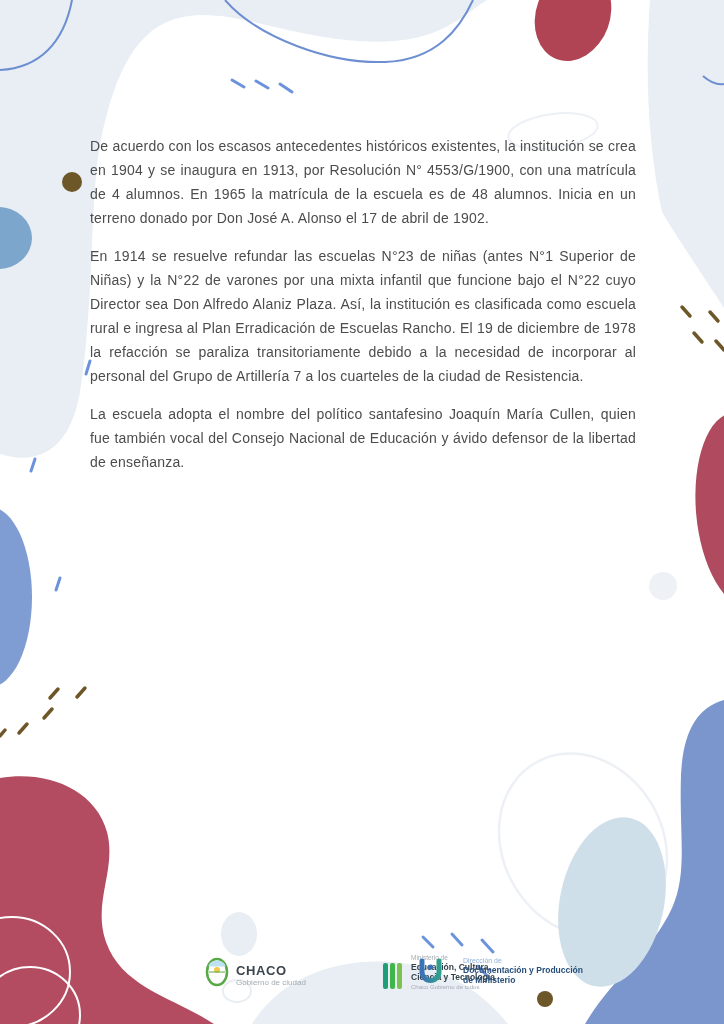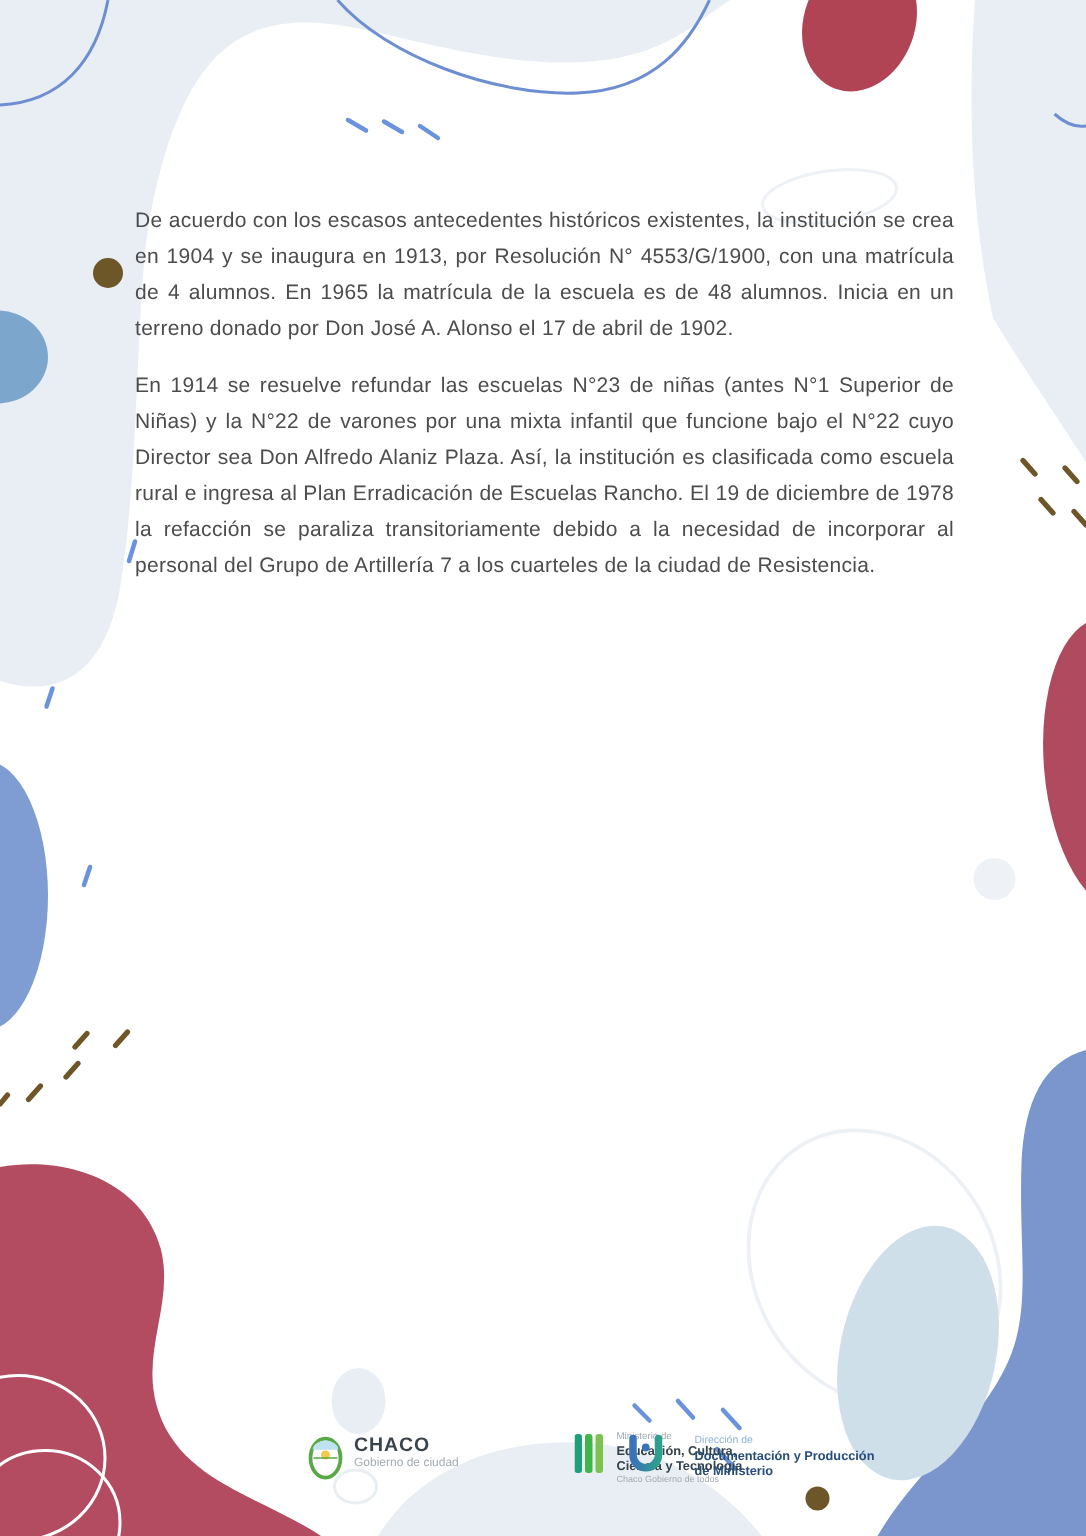--- a/index.html
+++ b/index.html
@@ -17,21 +17,21 @@
     position:absolute;
     left:90px;top:134px;width:546px;
     color:#4c4c4e;
     font-size:14px;
     line-height:24px;
     letter-spacing:0.2px;
     text-align:justify;
   }
   .text-block p{margin:0 0 14px 0;}
   .footer{position:absolute;left:0;top:948px;width:724px;height:60px;}
-  .logo{position:absolute;display:flex;align-items:flex-start;gap:7px;}
+  .logo{position:absolute;display:flex;align-items:flex-end;gap:7px;}
   .logo-chaco{left:205px;top:8px;}
   .logo-ministry{left:383px;top:6px;}
   .logo-contenidos{left:418px;top:8px;gap:20px;}
   .logo .stack{display:flex;flex-direction:column;justify-content:center;}
   .chaco-name{font-size:13px;font-weight:bold;color:#3a444c;letter-spacing:0.6px;line-height:14px;}
   .chaco-tag{font-size:8px;color:#a3abb2;line-height:10px;}
   .min-pre{font-size:6.5px;color:#a3abb2;line-height:8px;}
   .min-line{font-size:8.5px;font-weight:bold;color:#33424b;line-height:10px;}
   .min-tag{font-size:6px;color:#a3abb2;line-height:8px;margin-top:1px;}
   .dir-pre{font-size:7px;color:#8fb0d8;line-height:9px;}
@@ -103,20 +103,21 @@
       <line x1="694" y1="333" x2="702" y2="342"></line>
       <line x1="716" y1="341" x2="724" y2="350"></line>
     </g>
     <circle cx="72" cy="182" r="10" fill="#6d5627"></circle>
     <circle cx="545" cy="999" r="8" fill="#6d5627"></circle>
   </svg>
 
   <div class="text-block">
     <p>De acuerdo con los escasos antecedentes históricos existentes, la institución se crea en 1904 y se inaugura en 1913, por Resolución N° 4553/G/1900, con una matrícula de 4 alumnos. En 1965 la matrícula de la escuela es de 48 alumnos. Inicia en un terreno donado por Don José A. Alonso el 17 de abril de 1902.</p>
     <p>En 1914 se resuelve refundar las escuelas N°23 de niñas (antes N°1 Superior de Niñas) y la N°22 de varones por una mixta infantil que funcione bajo el N°22 cuyo Director sea Don Alfredo Alaniz Plaza. Así, la institución es clasificada como escuela rural e ingresa al Plan Erradicación de Escuelas Rancho. El 19 de diciembre de 1978 la refacción se paraliza transitoriamente debido a la necesidad de incorporar al personal del Grupo de Artillería 7 a los cuarteles de la ciudad de Resistencia.</p>
+    <p>La escuela adopta el nombre del político santafesino Joaquín María Cullen, quien fue también vocal del Consejo Nacional de Educación y ávido defensor de la libertad de enseñanza.</p>
   </div>
 
   <div class="footer">
 
     <div class="logo logo-chaco">
       <svg width="24" height="32" viewBox="0 0 24 32">
         <ellipse cx="12" cy="16" rx="10" ry="13" fill="#ffffff" stroke="#58a846" stroke-width="2.5"></ellipse>
         <path d="M3.5,16 a8.5,11 0 0 1 17,0 l-17,0 Z" fill="#bfe2f2" transform="translate(0,-5.5) scale(1,0.55) translate(0,13)"></path>
         <circle cx="12" cy="14" r="3" fill="#f4c84b"></circle>
         <line x1="4" y1="16" x2="20" y2="16" stroke="#58a846" stroke-width="1"></line>

